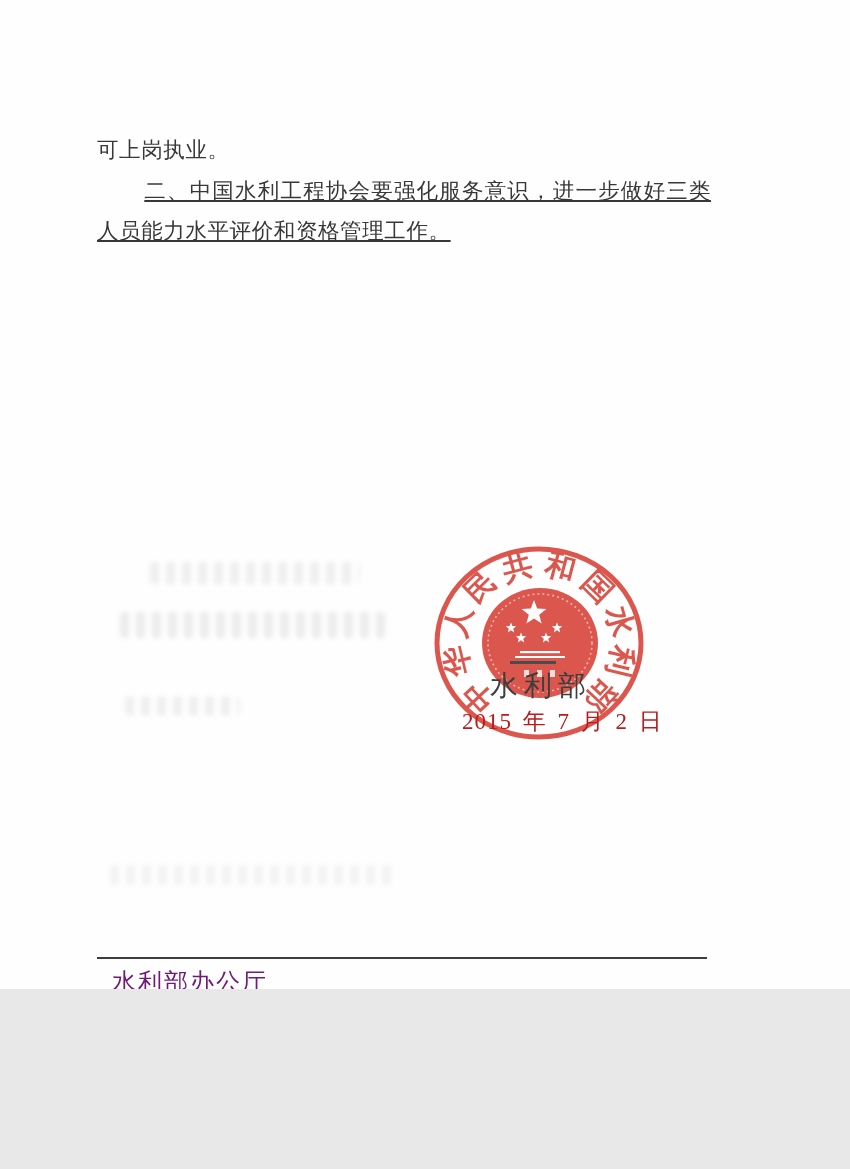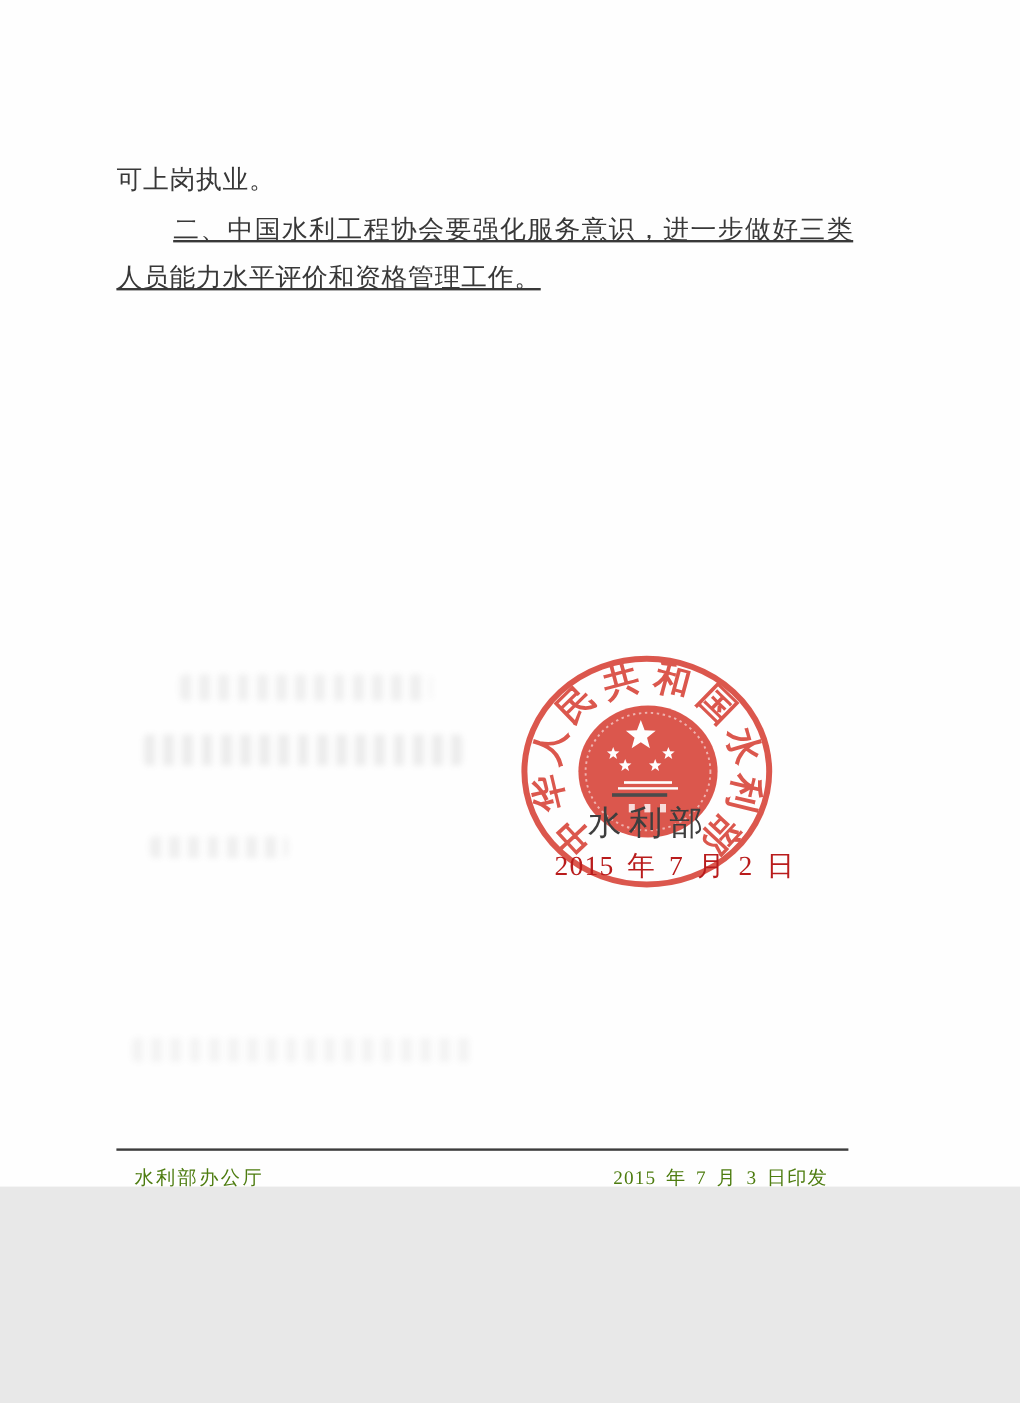--- a/index.html
+++ b/index.html
@@ -88,22 +88,22 @@
     left: 97px;
     top: 957px;
     width: 610px;
     height: 50px;
     border-top: 2px solid #3d3d3d;
     border-bottom: 2px solid #3d3d3d;
     display: flex;
     align-items: center;
     justify-content: space-between;
     padding: 0 17px 0 15px;
-    font-size: 16px;
-    color: #4d7c0f;
+    font-size: 24px;
+    color: #701a75;
   }
   .footer-issuer { letter-spacing: 2px; }
   .footer-print { letter-spacing: 1px; word-spacing: 3px; }
 
   .page-number {
     position: absolute;
     left: 118px;
     top: 1035px;
     font-size: 20px;
     color: #4a4a4a;
@@ -182,18 +182,17 @@
       <rect class="seal-dark-line" x="82" y="118" width="46" height="3"></rect>
 
       <text class="seal-agency-text" x="113" y="152">水利部</text>
     </svg>
   </div>
 
   <div class="sign-date">2015 年 7 月 2 日</div>
 
   <div class="footer-box">
     <span class="footer-issuer">水利部办公厅</span>
-    <span class="footer-print">2015 年 7 月 3 日印发</span>
   </div>
 
   <div class="page-number">— 2 —</div>
 
 </div>
 
 </body></html>

